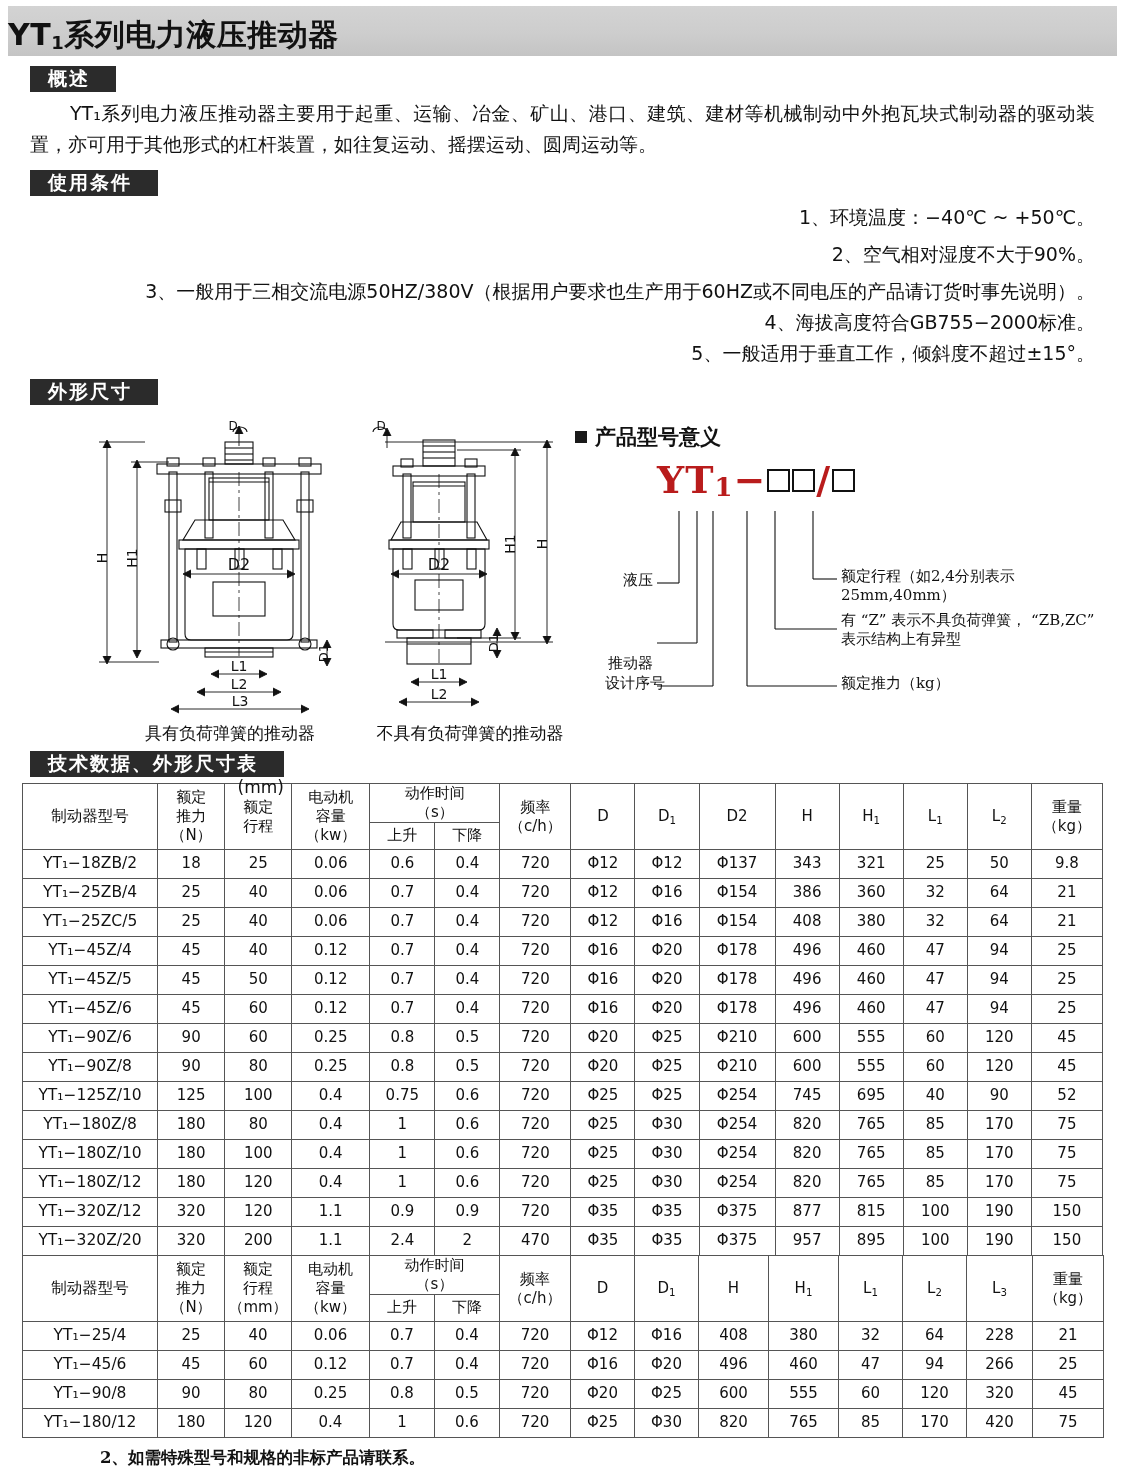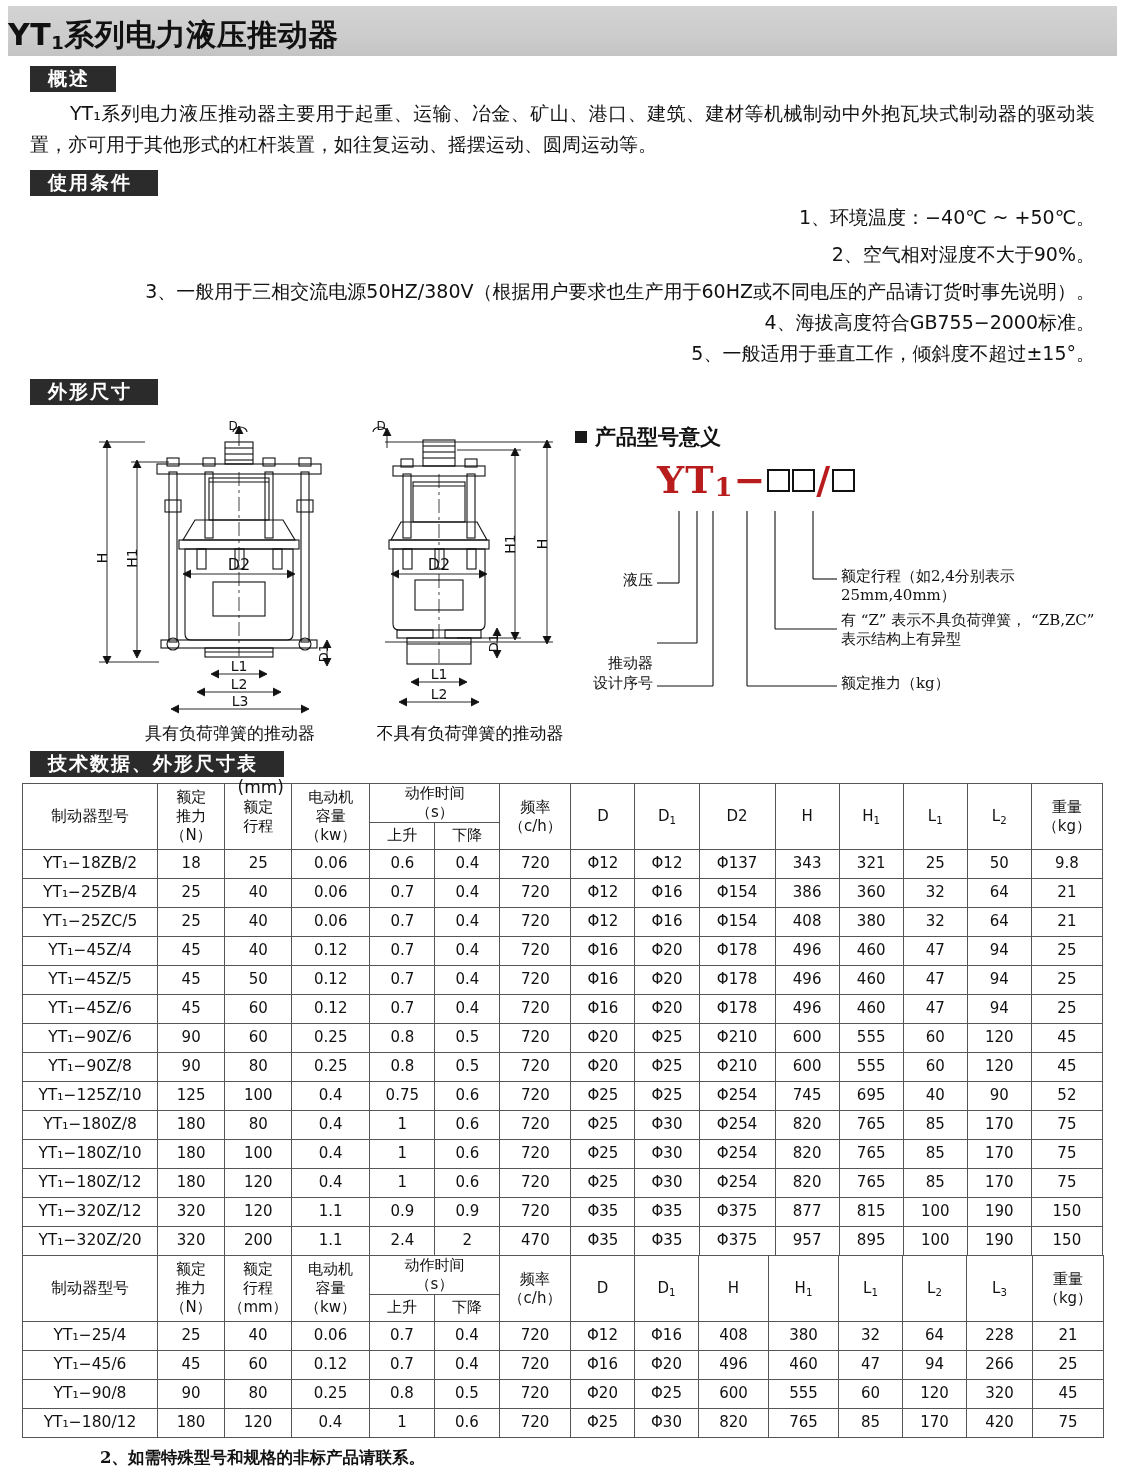--- a/index.html
+++ b/index.html
@@ -452,21 +452,21 @@
           <line x1="200" y1="30" x2="200" y2="148"></line>
             <line x1="200" y1="148" x2="262" y2="148"></line>
 
           <line x1="238" y1="30" x2="238" y2="98"></line>
             <line x1="238" y1="98" x2="262" y2="98"></line>
         </g>
       </svg>
 
       <div class="ml-left-label" style="left:0; top:148px; width:78px;">液压</div>
       <div class="ml-left-label" style="left:0; top:215px; width:78px;margin-top:16px;">推动器</div>
-      <div class="ml-left-label" style="left:0; top:251px; width:78px;">设计序号</div>
+      <div class="ml-left-label" style="left:12px; top:251px; width:78px;">设计序号</div>
 
       <div class="ml-right-label" style="left:266px; top:144px; width:278px;">额定行程（如2,4分别表示25mm,40mm）</div>
       <div class="ml-right-label" style="left:266px; top:188px; width:272px;">有 “Z” 表示不具负荷弹簧， “ZB,ZC” 表示结构上有异型</div>
       <div class="ml-right-label" style="left:266px; top:251px; width:278px;">额定推力（kg）</div>
     </div>
   </div>
 
   <div class="banner" style="margin-left:30px;">
     <div class="blk">技术数据、外形尺寸表</div>
     <div class="tri"></div>

